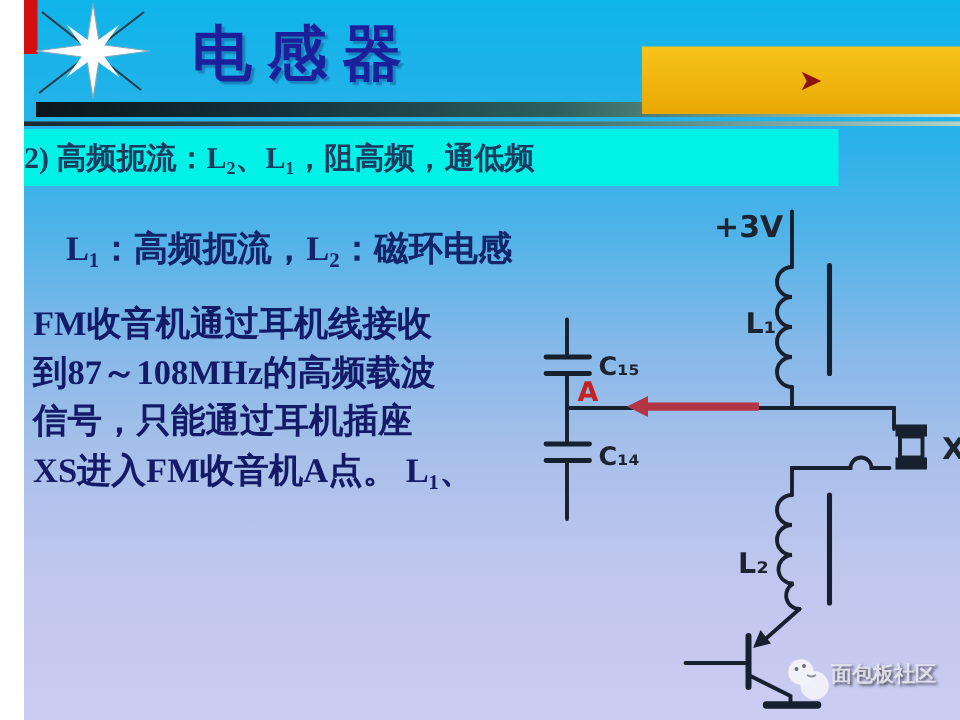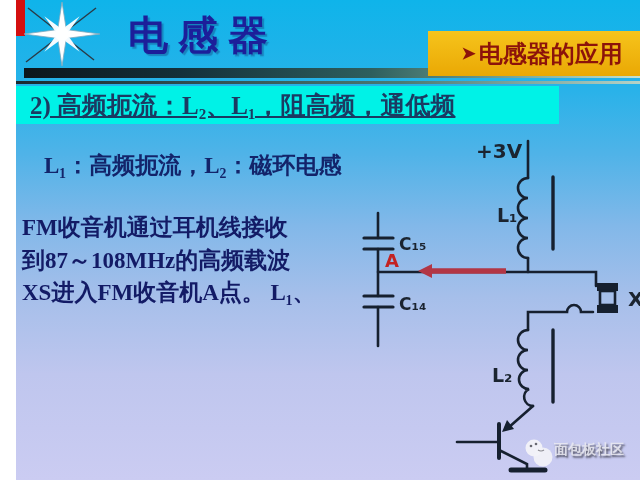--- a/index.html
+++ b/index.html
@@ -36,30 +36,30 @@
     display:flex; align-items:center; justify-content:center;
     color:#8c130a; font-size:24px; font-weight:bold;
     font-family:"Liberation Serif", serif; white-space:nowrap;
   }
   .badge .arrow { font-size:17px; margin-right:3px; }
   .heading-band {
     position:absolute; left:0; top:86px; width:543px; height:38px;
     background:#00f2e7; display:flex; align-items:center;
   }
   .heading-band span {
-    padding-left:14px; font-size:25px; font-weight:bold; color:#1b3a62;
-    font-family:"Liberation Serif", serif; white-space:nowrap;text-decoration:underline;
+    padding-left:0; font-size:20px; font-weight:bold; color:#1b3a62;
+    font-family:"Liberation Serif", serif; white-space:nowrap;
   }
   .subheading {
     position:absolute; left:28px; top:150px;
     font-size:23px; font-weight:bold; color:#13246a;
     font-family:"Liberation Serif", serif;
   }
   .body-text {
-    position:absolute; left:6px; top:212px; width:345px;
+    position:absolute; left:6px; top:200px; width:345px;
     font-size:23px; font-weight:bold; line-height:32.5px; color:#131b66;
     font-family:"Liberation Serif", serif;
   }
   .circuit { position:absolute; left:0; top:0; }
   .circuit text { font-family:"DejaVu Sans", sans-serif; font-weight:bold; }
   .watermark-text {
     position:absolute; left:538px; top:441px;
     font-size:14px; font-weight:bold;
     color:rgba(235,235,242,0.85);
     text-shadow:1.5px 1.5px 2px rgba(70,70,85,0.9);
@@ -86,32 +86,32 @@
     </g>
   </svg>
 
   <div class="page-title">电感器</div>
 
   <div class="divider-bar"></div>
   <div class="divider-line"></div>
 
   <div class="badge">
     <span class="arrow">➤</span>
-    <span>电感器的应用</span>
   </div>
 
   <div class="heading-band">
     <span>2) 高频扼流：L₂、L₁，阻高频，通低频</span>
   </div>
 
   <div class="subheading">L₁：高频扼流，L₂：磁环电感</div>
 
   <div class="body-text">
     <div>FM收音机通过耳机线接收</div>
     <div>到87～108MHz的高频载波</div>
+    <div>信号，只能通过耳机插座</div>
     <div>XS进入FM收音机A点。 L₁、</div>
   </div>
 
   <svg class="circuit" width="640" height="480" viewBox="0 0 640 480">
     <g stroke="#16202f" stroke-width="2.6" fill="none" stroke-linecap="round">
       <path d="M512,141 V178"></path>
       <path d="M512,178 A10,10 0 0 0 512,198 A10,10 0 0 0 512,218 A10,10 0 0 0 512,238 A10,10 0 0 0 512,258"></path>
       <path d="M537,177 V249" stroke-width="3.4"></path>
       <path d="M512,258 V272"></path>
       <path d="M362,272 H580 V286"></path>

